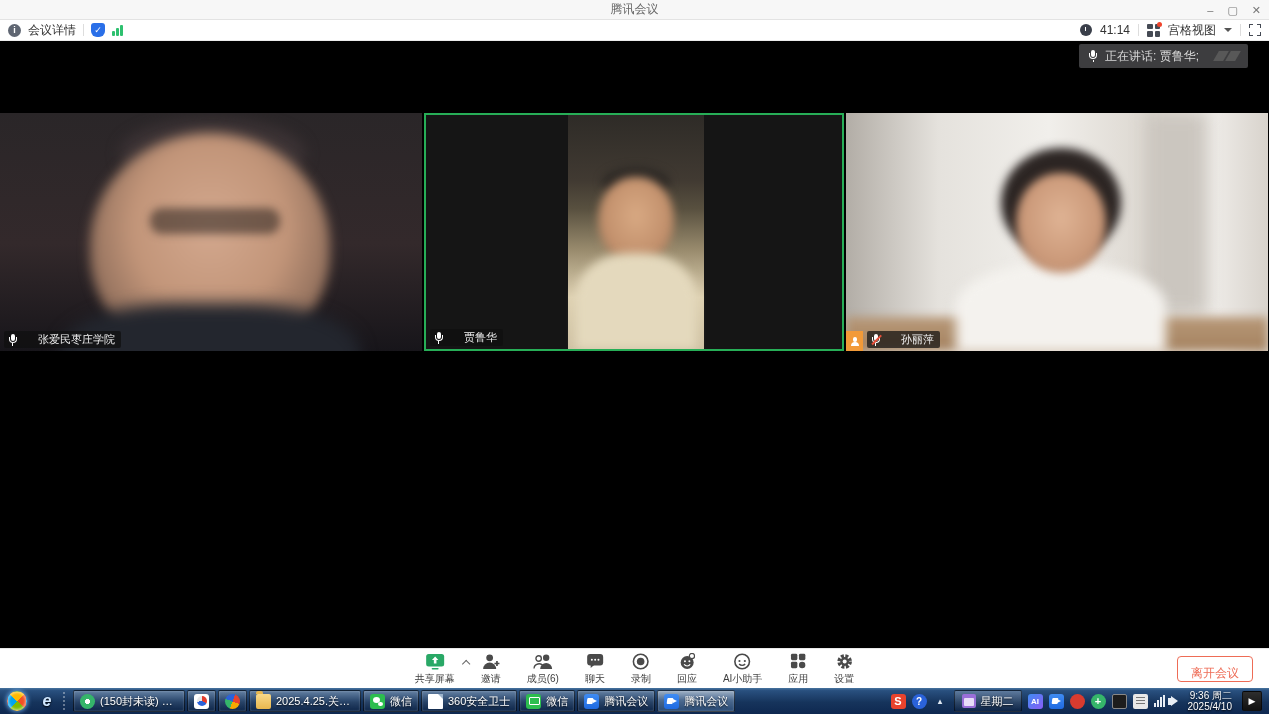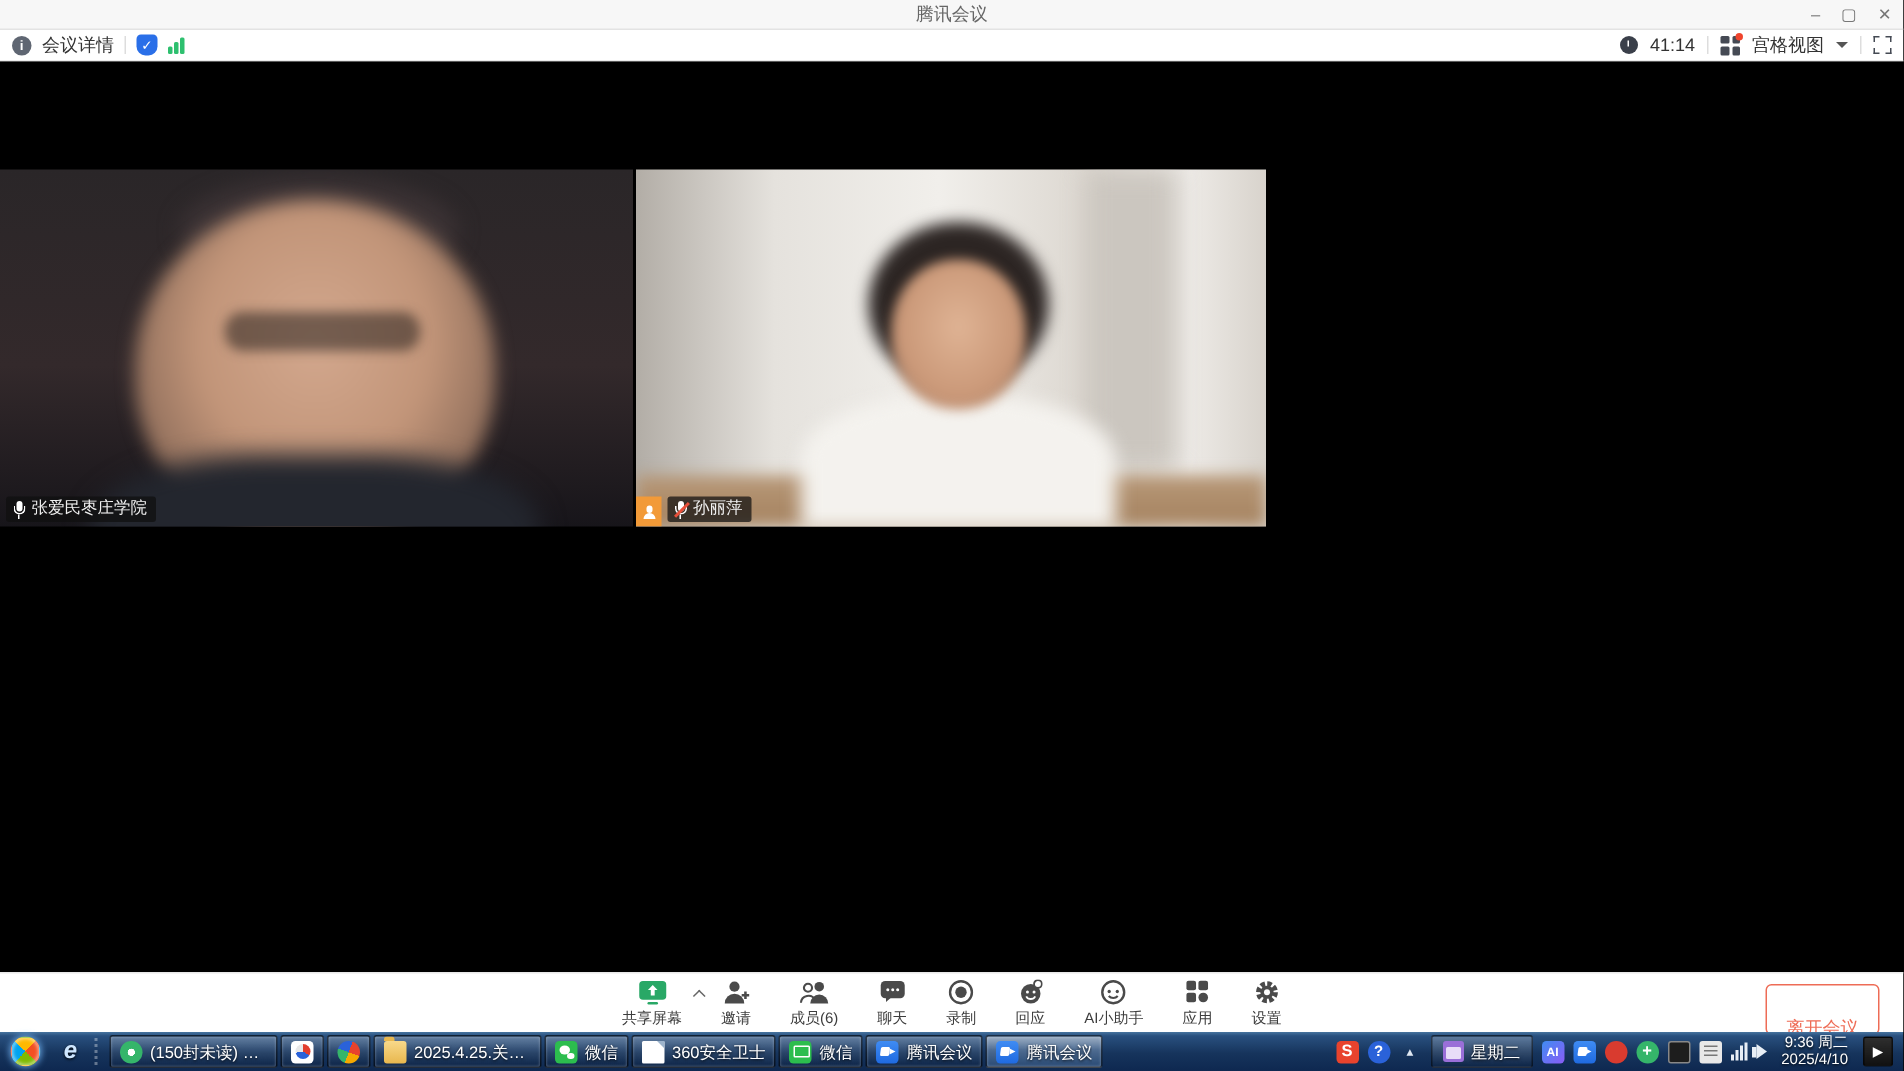--- a/index.html
+++ b/index.html
@@ -91,21 +91,21 @@
 
   
   .t6 { background:linear-gradient(90deg,#b2ada6 0%,#e5e2dd 22%,#f1efeb 48%,#dcd7d0 72%,#edeae6 88%,#d8d3cc 100%); }
   .t6 .floor { left:0; bottom:0; width:100%; height:34px; background:linear-gradient(180deg,#b79878 0%,#a5825f 100%); filter:blur(5px); }
   .t6 .panel { left:300px; top:0; width:60px; height:200px; background:#cbc6bf; filter:blur(8px); }
   .t6 .hair { left:155px; top:35px; width:120px; height:110px; border-radius:50%; background:#2c2523; filter:blur(5px); }
   .t6 .head { left:170px; top:60px; width:90px; height:100px; border-radius:48%; background:radial-gradient(ellipse at 50% 45%,#dfb394 0%,#ca9878 60%,#9a7560 100%); filter:blur(4px); }
   .t6 .body { left:110px; top:150px; width:210px; height:90px; border-radius:48% 48% 0 0; background:#f4f2ee; filter:blur(6px); }
 
   
-  .name-tag { position:absolute; left:4px; bottom:3px; height:17px; background:rgba(15,15,15,.72); border-radius:2px; display:flex; align-items:center; gap:4px; padding:0 6px 0 4px; z-index:5; }
+  .name-tag { position:absolute; left:4px; bottom:3px; height:17px; background:rgba(15,15,15,.72); border-radius:2px; display:flex; align-items:center; gap:21px; padding:0 6px 0 4px; z-index:5; }
   .name-tag span { color:#f0f0f0; font-size:11px; line-height:17px; white-space:nowrap; }
   .mic-g { position:relative; width:9px; height:12px; }
   .mic-g .cap { position:absolute; left:2.5px; top:0; width:4px; height:7px; border-radius:2px; background:#fff; }
   .mic-g .arc { position:absolute; left:0.5px; top:3px; width:8px; height:6px; border:1px solid #fff; border-top:none; border-radius:0 0 8px 8px; }
   .mic-g .stem { position:absolute; left:4px; bottom:0; width:1px; height:2.5px; background:#fff; }
   .mic-g.muted .cap,{ background:#ccc; }
   .mic-g.muted:after { content:""; position:absolute; left:-1px; top:5px; width:13px; height:1.6px; background:#e8503a; transform:rotate(-45deg); }
   .host-badge { position:absolute; left:0; bottom:0; width:17px; height:20px; background:#f29a38; z-index:6; display:flex; align-items:center; justify-content:center; }
   .host-badge .pg { width:8px; height:8px; position:relative; }
   .host-badge .pg:before { content:""; position:absolute; left:2px; top:0; width:4.5px; height:4.5px; border-radius:50%; background:#fff; }
@@ -114,21 +114,21 @@
 
   
   .toolbar { position:absolute; top:648px; left:0; width:100%; height:40px; background:#ffffff; border-top:1px solid #e8e8e8; }
   .tool-item { display:flex; flex-direction:column; align-items:center; justify-content:center; height:40px; cursor:default; position:relative; }
   .tool-item .tlabel { font-size:10px; color:#3d3d3d; margin-top:2px; white-space:nowrap; }
   .tool-left { position:absolute; left:22px; top:0; display:flex; gap:34px; }
   .tool-center { position:absolute; left:50%; top:0; transform:translateX(-50%); display:flex; gap:26px; }
   .chev-up { position:absolute; right:-14px; top:12px; width:6px; height:6px; border-left:1.6px solid #666; border-top:1.6px solid #666; transform:rotate(45deg); }
   .ticon { height:18px; display:flex; align-items:center; justify-content:center; }
   .ticon svg { display:block; }
-  .leave-btn { position:absolute; right:16px; top:7px; height:26px; padding:16px 13px; border:1px solid #ee6c56; border-radius:4px; background:#fff; color:#ee6c56; font-size:12px; line-height:24px; cursor:default; }
+  .leave-btn { position:absolute; right:16px; top:7px; height:26px; padding:4px 13px; border:1px solid #ee6c56; border-radius:4px; background:#fff; color:#ee6c56; font-size:12px; line-height:24px; cursor:default; }
 
   
   .taskbar { position:absolute; top:688px; left:0; width:100%; height:26px; background:linear-gradient(180deg,#47749f 0%,#29507f 10%,#16345c 55%,#0e2850 100%); display:flex; align-items:center; }
   .start-orb { width:34px; height:26px; display:flex; align-items:center; justify-content:center; }
   .orb { width:20px; height:20px; border-radius:50%; background:conic-gradient(from 45deg,#f25022 0 90deg,#7fba00 0 180deg,#00a4ef 0 270deg,#ffb900 0 360deg); box-shadow:0 0 4px 1px rgba(120,190,255,.7), inset 0 0 3px rgba(255,255,255,.8); border:1px solid rgba(255,255,255,.35); }
   .ie-btn { width:26px; height:24px; display:flex; align-items:center; justify-content:center; color:#cfe7ff; font-size:16px; font-weight:bold; font-style:italic; text-shadow:0 1px 2px #000; }
   .pin-sep { width:6px; height:18px; border-left:2px dotted rgba(255,255,255,.35); margin:0 3px; }
   .task-btn { height:22px; margin:0 1px; border-radius:2px; border:1px solid rgba(0,0,0,.55); background:linear-gradient(180deg,rgba(255,255,255,.28) 0%,rgba(255,255,255,.10) 45%,rgba(0,0,0,.12) 100%); box-shadow:inset 0 0 2px rgba(255,255,255,.35); display:flex; align-items:center; gap:5px; padding:0 6px; color:#fff; font-size:11px; text-shadow:0 1px 2px rgba(0,0,0,.9); white-space:nowrap; overflow:hidden; }
   .task-btn.active { background:linear-gradient(180deg,rgba(255,255,255,.55) 0%,rgba(200,225,255,.30) 45%,rgba(120,170,220,.25) 100%); }
   .task-btn .blabel { overflow:hidden; text-overflow:ellipsis; max-width:78px; }
@@ -215,39 +215,65 @@
           <i></i>
           <i></i>
           <i></i>
           <i></i>
         </span>
     </div>
   </div>
 
   <div class="stage">
 
+    <div class="speaking">
+      <span class="mic-g">
+          <span class="cap"></span>
+          <span class="arc"></span>
+          <span class="stem"></span>
+        </span>
+      <span>正在讲话: 贾鲁华;</span>
+      <span class="speak-wave">
+          <i></i>
+          <i></i>
+        </span>
+    </div>
 
     <div class="vgrid">
 
       <div class="tile t1">
         <div class="layer hair"></div>
           <div class="layer head"></div>
           <div class="layer body"></div>
           <div class="layer glasses"></div>
         <div class="name-tag">
           <span class="mic-g">
               <span class="cap"></span>
               <span class="arc"></span>
               <span class="stem"></span>
             </span>
           <span>张爱民枣庄学院</span>
         </div>
       </div>
 
 
+      <div class="tile t3">
+        <div class="layer strip"></div>
+          <div class="layer hair"></div>
+          <div class="layer head"></div>
+          <div class="layer body"></div>
+        <div class="name-tag">
+          <span class="mic-g">
+              <span class="cap"></span>
+              <span class="arc"></span>
+              <span class="stem"></span>
+            </span>
+          <span>贾鲁华</span>
+        </div>
+      </div>
 
 
 
       <div class="tile t6">
         <div class="layer panel"></div>
           <div class="layer floor"></div>
           <div class="layer body"></div>
           <div class="layer hair"></div>
           <div class="layer head"></div>
         <div class="host-badge">

